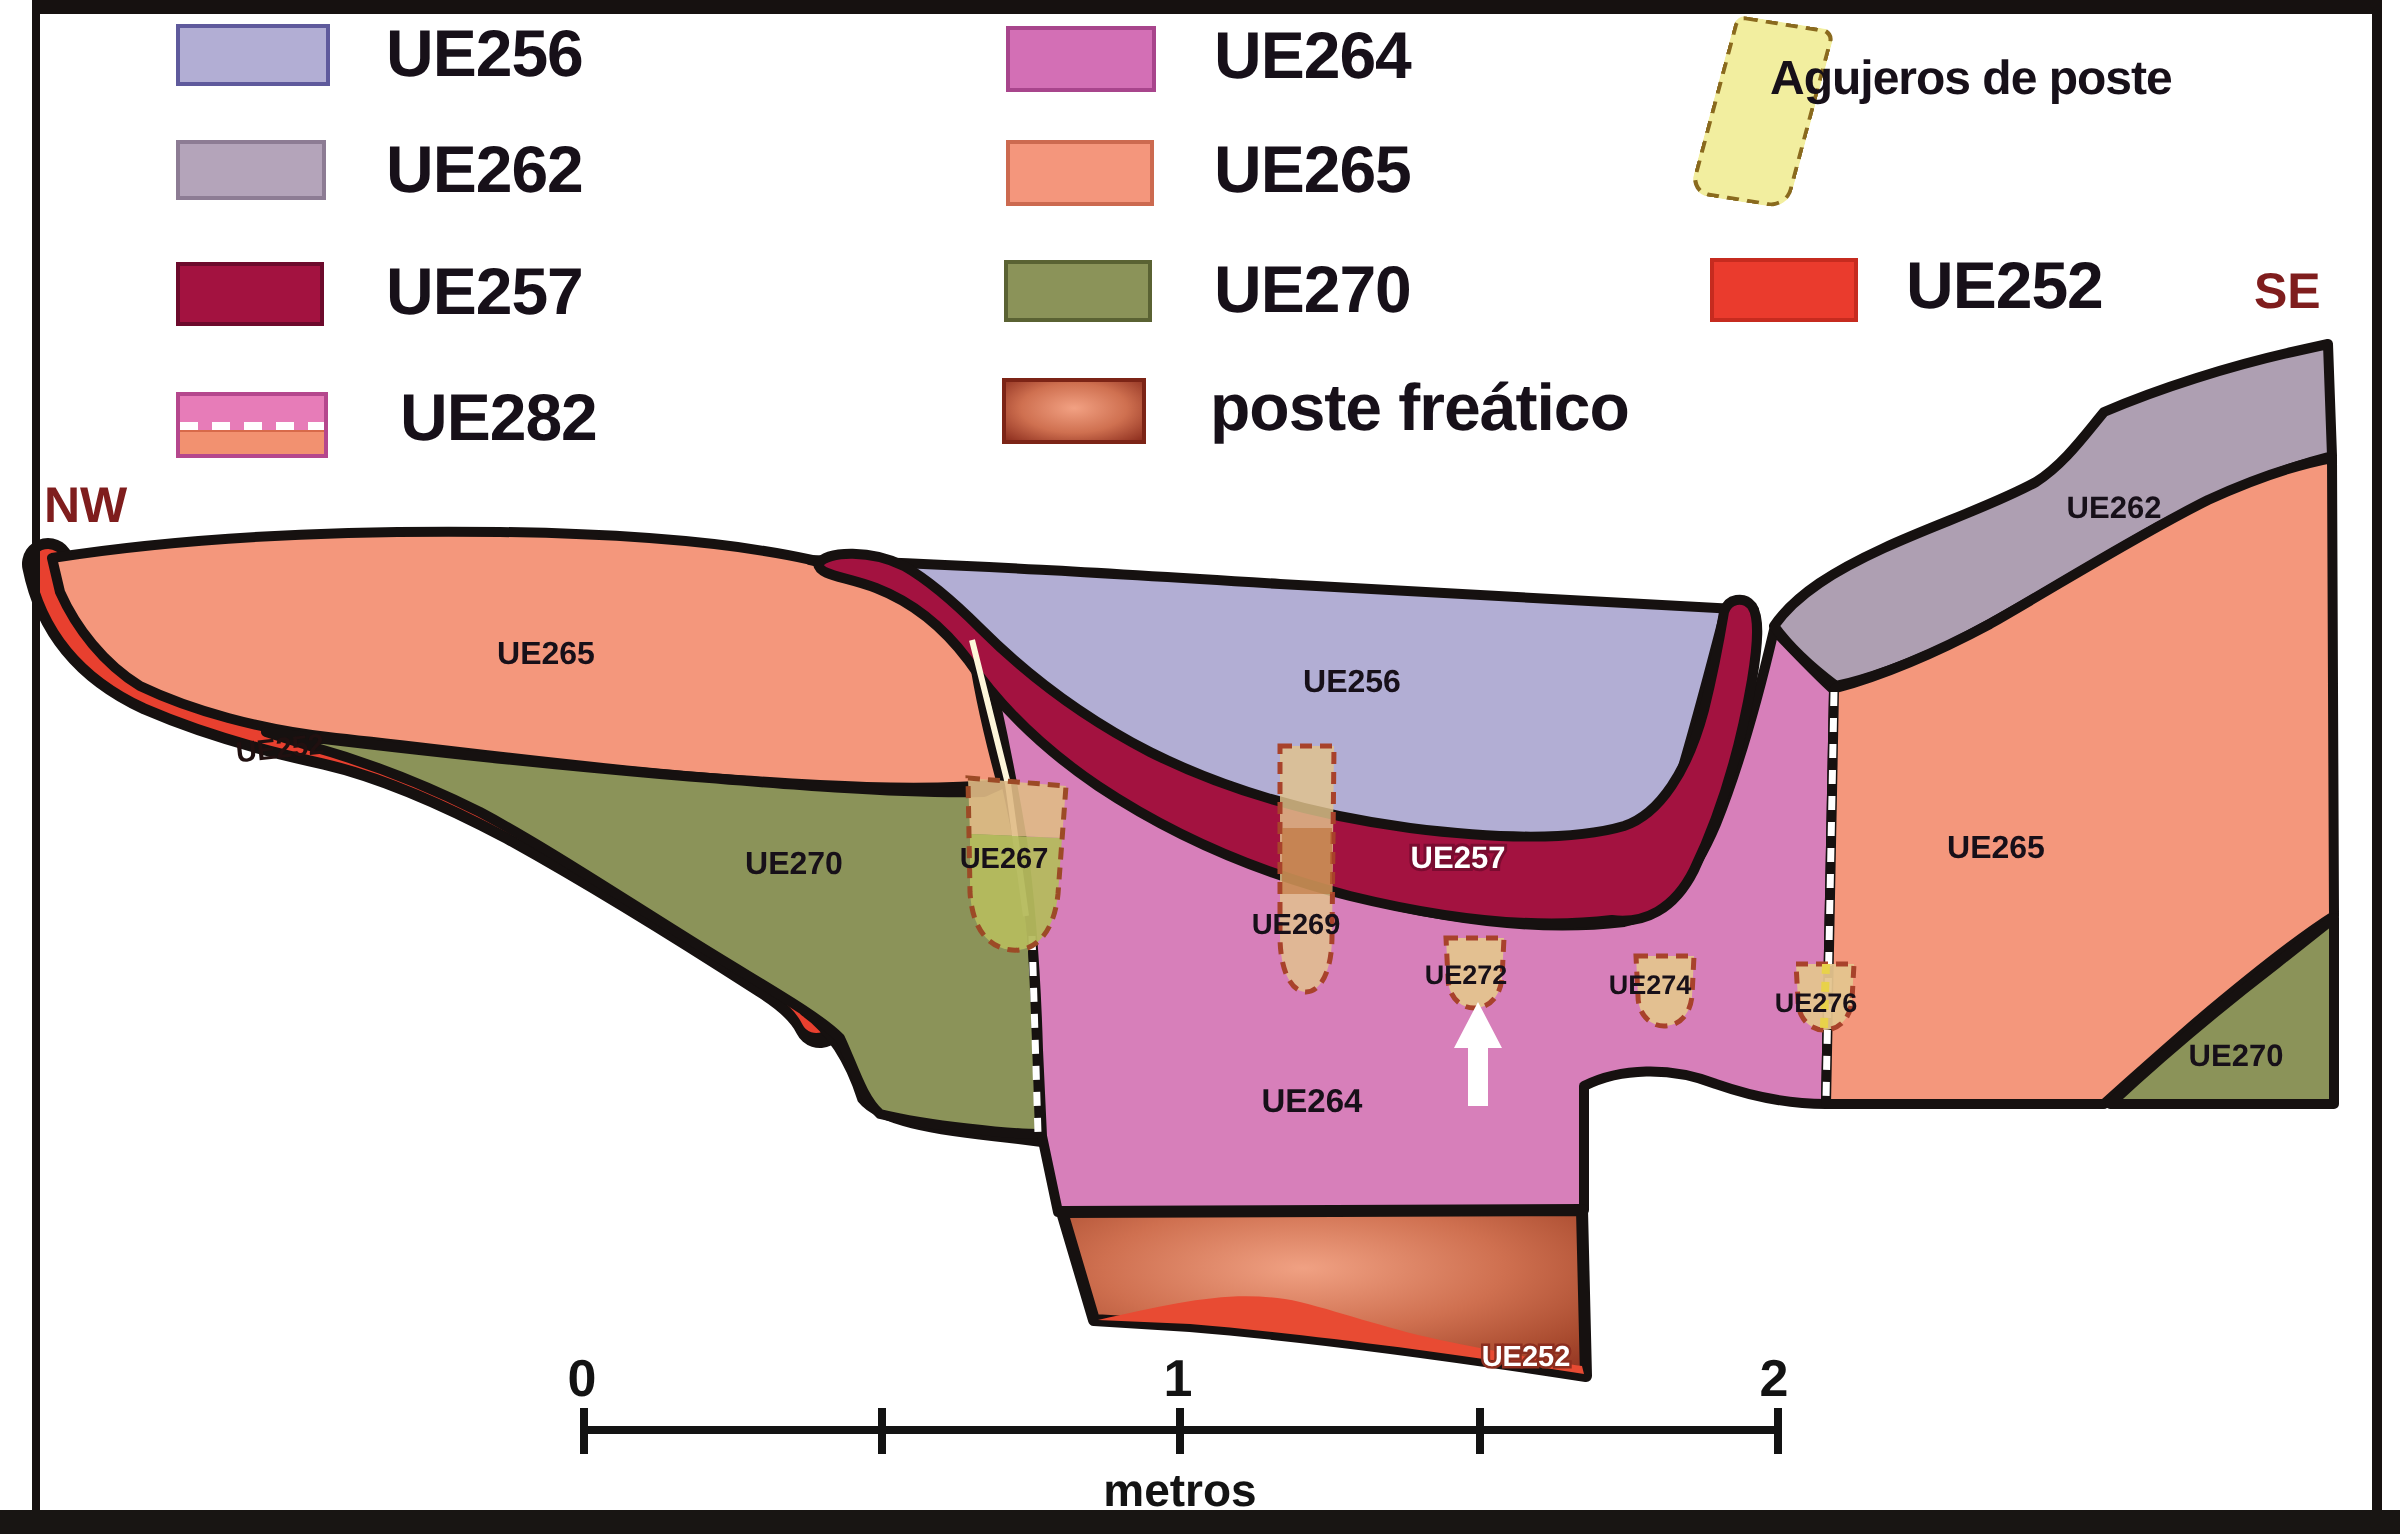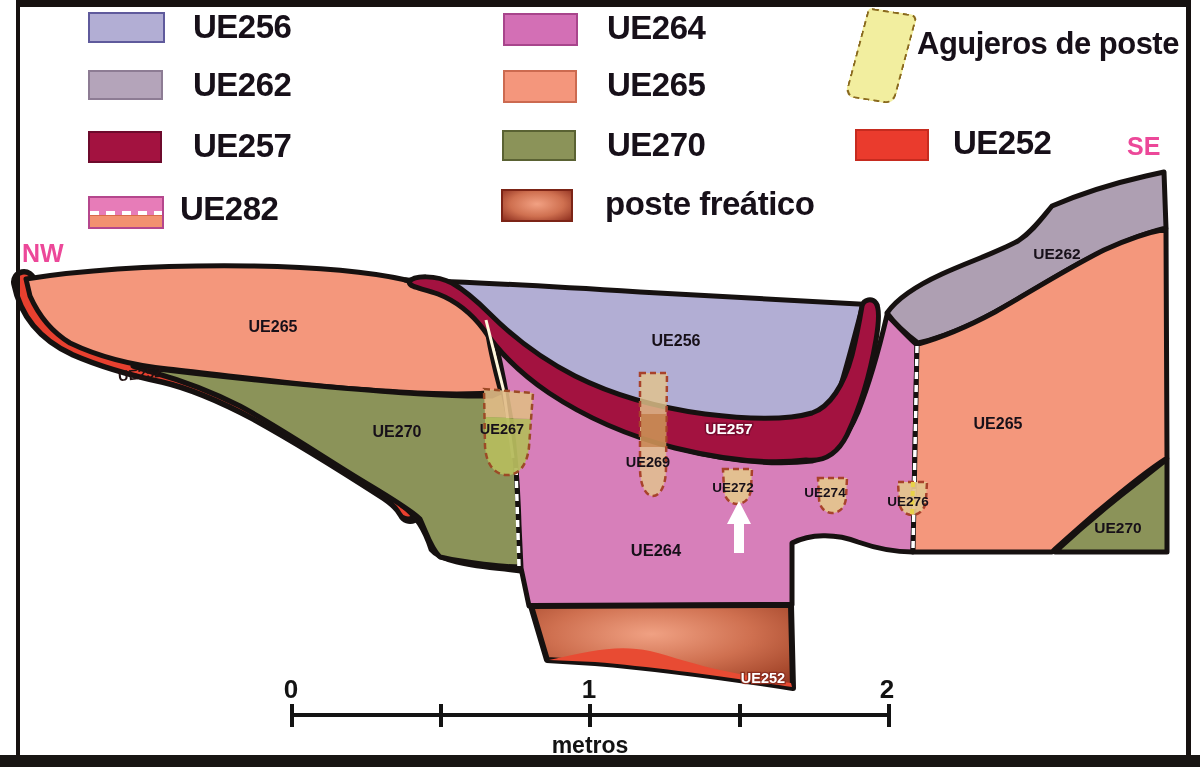--- a/index.html
+++ b/index.html
@@ -21,21 +21,21 @@
      background:repeating-linear-gradient(90deg,#ffffff 0 9px,rgba(255,255,255,0) 9px 16px);}
   .sw-ue264{left:503px;top:13px;width:75px;height:33px;background:#d36fb5;border:2px solid #a8458c;}
   .sw-ue265{left:503px;top:70px;width:74px;height:33px;background:#f4967c;border:2px solid #cc6a50;}
   .sw-ue270{left:502px;top:130px;width:74px;height:31px;background:#8b9359;border:2px solid #5a6233;}
   .sw-nivel{left:501px;top:189px;width:72px;height:33px;border:2px solid #7c2416;
      background:radial-gradient(ellipse at 50% 45%,#f2a183 0%,#cf7050 55%,#8e2f1f 100%);}
   .sw-aguj{left:856px;top:10px;width:50px;height:92px;background:#f2ee9f;border:2px dashed #8a6a1e;
      border-radius:5px 6px 10px 10px;transform:rotate(9deg) skewX(-6deg);}
   .sw-ue252{left:855px;top:129px;width:74px;height:32px;background:#ea3b2d;border:2px solid #c62b1f;}
   .lg-label{position:absolute;font-size:33px;font-weight:bold;color:#171019;letter-spacing:-0.5px;white-space:nowrap;}
-  .compass{position:absolute;font-size:25px;font-weight:bold;color:#ec4899;}
+  .compass{position:absolute;font-size:25px;font-weight:bold;color:#7f1d1d;}
 </style>
 </head>
 <body>
 
 <div id="stage">
 
   <svg id="secsvg" viewBox="0 0 1200 767">
     <defs>
       <radialGradient id="sumpGrad" cx="0.46" cy="0.35" r="0.85">
         <stop offset="0" stop-color="#f0a183"></stop>
@@ -140,36 +140,36 @@
     <div class="sw sw-ue262"></div>
     <div class="lg-label" style="left:193px;top:66px;">UE262</div>
 
     <div class="sw sw-ue257"></div>
     <div class="lg-label" style="left:193px;top:127px;">UE257</div>
 
     <div class="sw sw-ue282">
       <div class="dash"></div>
       <div class="bot"></div>
     </div>
-    <div class="lg-label" style="left:180px;top:190px;">UE282</div>
+    <div class="lg-label" style="left:200px;top:190px;">UE282</div>
 
     <div class="sw sw-ue264"></div>
     <div class="lg-label" style="left:607px;top:9px;">UE264</div>
 
     <div class="sw sw-ue265"></div>
     <div class="lg-label" style="left:607px;top:66px;">UE265</div>
 
     <div class="sw sw-ue270"></div>
     <div class="lg-label" style="left:607px;top:126px;">UE270</div>
 
     <div class="sw sw-nivel"></div>
     <div class="lg-label" style="left:605px;top:185px;">poste freático</div>
 
     <div class="sw sw-aguj"></div>
-    <div class="lg-label" style="left:917px;top:26px;font-size:31px;">Agujeros de poste</div>
+    <div class="lg-label" style="left:885px;top:26px;font-size:24px;">Agujeros de poste</div>
 
     <div class="sw sw-ue252"></div>
     <div class="lg-label" style="left:953px;top:124px;">UE252</div>
   </div>
 
   <div class="compass" style="left:22px;top:239px;">NW</div>
   <div class="compass" style="left:1127px;top:132px;">SE</div>
 
 </div>
 

